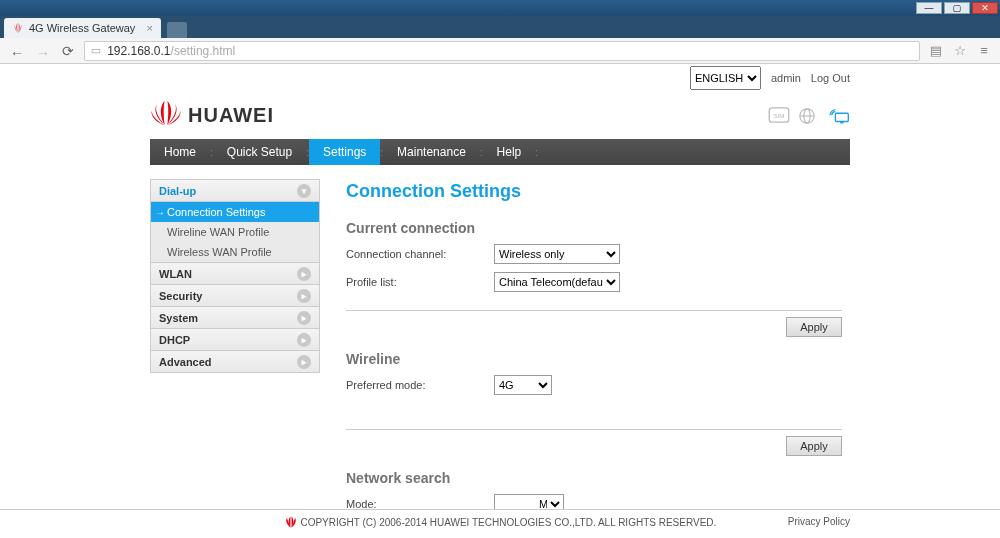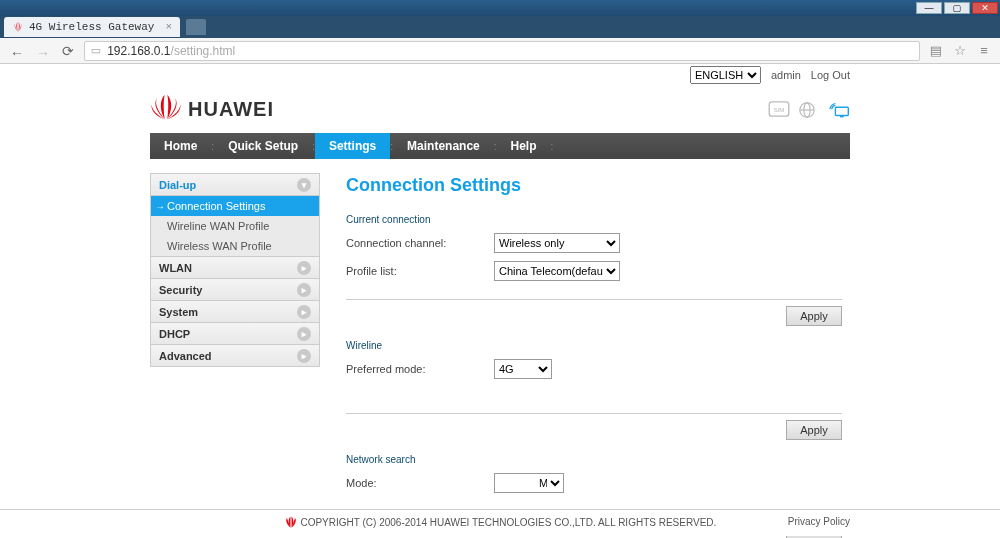--- a/index.html
+++ b/index.html
@@ -3,71 +3,71 @@
 <meta charset="utf-8">
 <style>
   * { box-sizing: border-box; margin: 0; padding: 0; }
   body { font-family: Arial, sans-serif; font-size: 12px; background: #fff; overflow: hidden; }
   
   
   .browser-frame { width: 1000px; height: 538px; display: flex; flex-direction: column; }
   .titlebar { height: 16px; background: linear-gradient(#2b5d8a,#1f4a72); display:flex; justify-content:flex-end; align-items:center; padding-right:2px; gap:2px;}
   .win-btn { width:26px; height:12px; background:#e3e9f0; border:1px solid #8aa; font-size:9px; text-align:center; line-height:10px; }
   .win-btn.close { background:#d9534f; color:#fff; border:1px solid #a33; }
-  .tabstrip { height: 22px; background: #2a4f6e; display:flex; align-items:center; padding-left:4px;font-family:Liberation Mono, monospace; }
+  .tabstrip { height: 22px; background: #2a4f6e; display:flex; align-items:flex-end; padding-left:4px; }
   .tab { height:20px; background:#eef2f6; border-radius:3px 3px 0 0; display:flex; align-items:center; gap:5px; padding:0 8px; font-size:11px; color:#333; }
   .tab .fav { width:12px; height:12px; }
   .tab .x { color:#888; font-size:11px; margin-left:6px; }
   .newtab { width:20px; height:16px; background:#5a7a96; margin-left:6px; border-radius:2px 2px 0 0; }
   .addrbar { height:26px; background:#f5f5f5; border-bottom:1px solid #ccc; display:flex; align-items:center; padding:0 8px; gap:8px; }
   .nav-ico { color:#666; font-size:14px; padding:0 2px; }
   .url-box { flex:1; display:flex; align-items:center; gap:6px; border:1px solid #ccc; background:#fff; height:20px; padding:0 6px; border-radius:2px;}
   .url-text { flex:1; color:#333; font-size:12px; }
   .url-text .gray { color:#aaa; }
   .rbtn { width:16px; height:16px; color:#888; font-size:13px; text-align:center;}
 
   
   .viewport { flex:1; overflow:hidden; position:relative; background:#fff; }
   .page { width: 700px; margin: 0 auto; position:relative; }
 
   
   .util { display:flex; justify-content:flex-end; align-items:center; gap:10px; padding:2px 0 6px 0; color:#555; font-size:11px;}
-  .util select { font-size:11px; height:18px; }
+  .util select { font-size:11px; height:24px; }
   .util a { color:#555; text-decoration:none; }
 
   
   .brand { display:flex; justify-content:space-between; align-items:center; padding:4px 0 8px 0;}
   .brand-left { display:flex; align-items:center; gap:6px; font-family: Arial; font-weight:bold; font-size:20px; color:#333; letter-spacing:1px;}
   .brand-icons { display:flex; gap:8px; align-items:center; }
   .bic { width:22px; height:18px; display:inline-block; }
 
   
   .nav { background: linear-gradient(#555,#444); height:26px; display:flex; align-items:center; }
-  .nav .item { color:#fff; font-size:12px; font-weight:bold; padding:0 14px; height:26px; display:flex; align-items:center; }
+  .nav .item { color:#fff; font-size:12px; font-weight:normal; padding:0 14px; height:26px; display:flex; align-items:center; }
   .nav .sep { color:#888; font-size:10px; }
   .nav .item.active { background:#129fe6; }
 
   
   .cols { display:flex; gap:18px; margin-top:14px; }
   .side { width:170px; }
   .main { flex:1; padding-left:8px; padding-right:8px;}
 
   
   .acc { border:1px solid #ccc; border-bottom:none; }
   .acc-h { background:linear-gradient(#f4f4f4,#e8e8e8); border-bottom:1px solid #ccc; height:22px; display:flex; align-items:center; justify-content:space-between; padding:0 8px; font-size:11px; font-weight:bold; color:#333;}
   .acc-h.open { color:#0f8ed2;gap:41px; }
   .chev { width:14px; height:14px; border-radius:50%; background:#c9c9c9; color:#fff; font-size:9px; display:flex; align-items:center; justify-content:center;}
   .acc-b { background:#eaeaea; border-bottom:1px solid #ccc; }
   .acc-b .link { display:block; font-size:11px; color:#555; padding:4px 10px 4px 16px; }
   .acc-b .link.active { background:#1aa3ea; color:#fff; position:relative; }
   .acc-b .link.active::before { content:"→"; position:absolute; left:4px; font-size:10px; }
 
   
   h1.page-title { color:#129fe6; font-size:18px; font-weight:bold; margin:2px 0 18px 0; }
-  .sect-title { font-size:10px; font-weight:normal; color:#0c4a6e; margin-bottom:8px; }
+  .sect-title { font-size:14px; font-weight:bold; color:#737373; margin-bottom:8px; }
   .row { display:flex; align-items:center; margin-bottom:8px; }
   .row .lbl { width:148px; font-size:11px; color:#444; }
   .row select { font-size:11px; height:20px; width:126px; border:1px solid #999; background:#fff;}
   .row select.sm { width:58px; }
   .row select.xs { width:70px;padding-left:40px; }
   .divider { border-top:1px solid #ccc; margin:18px 0 6px 0; }
   .apply-row { display:flex; justify-content:flex-end; margin-bottom:14px; }
   .apply-btn { background:linear-gradient(#f2f2f2,#dcdcdc); border:1px solid #aaa; color:#333; font-size:11px; height:20px; width:56px; }
   
   

